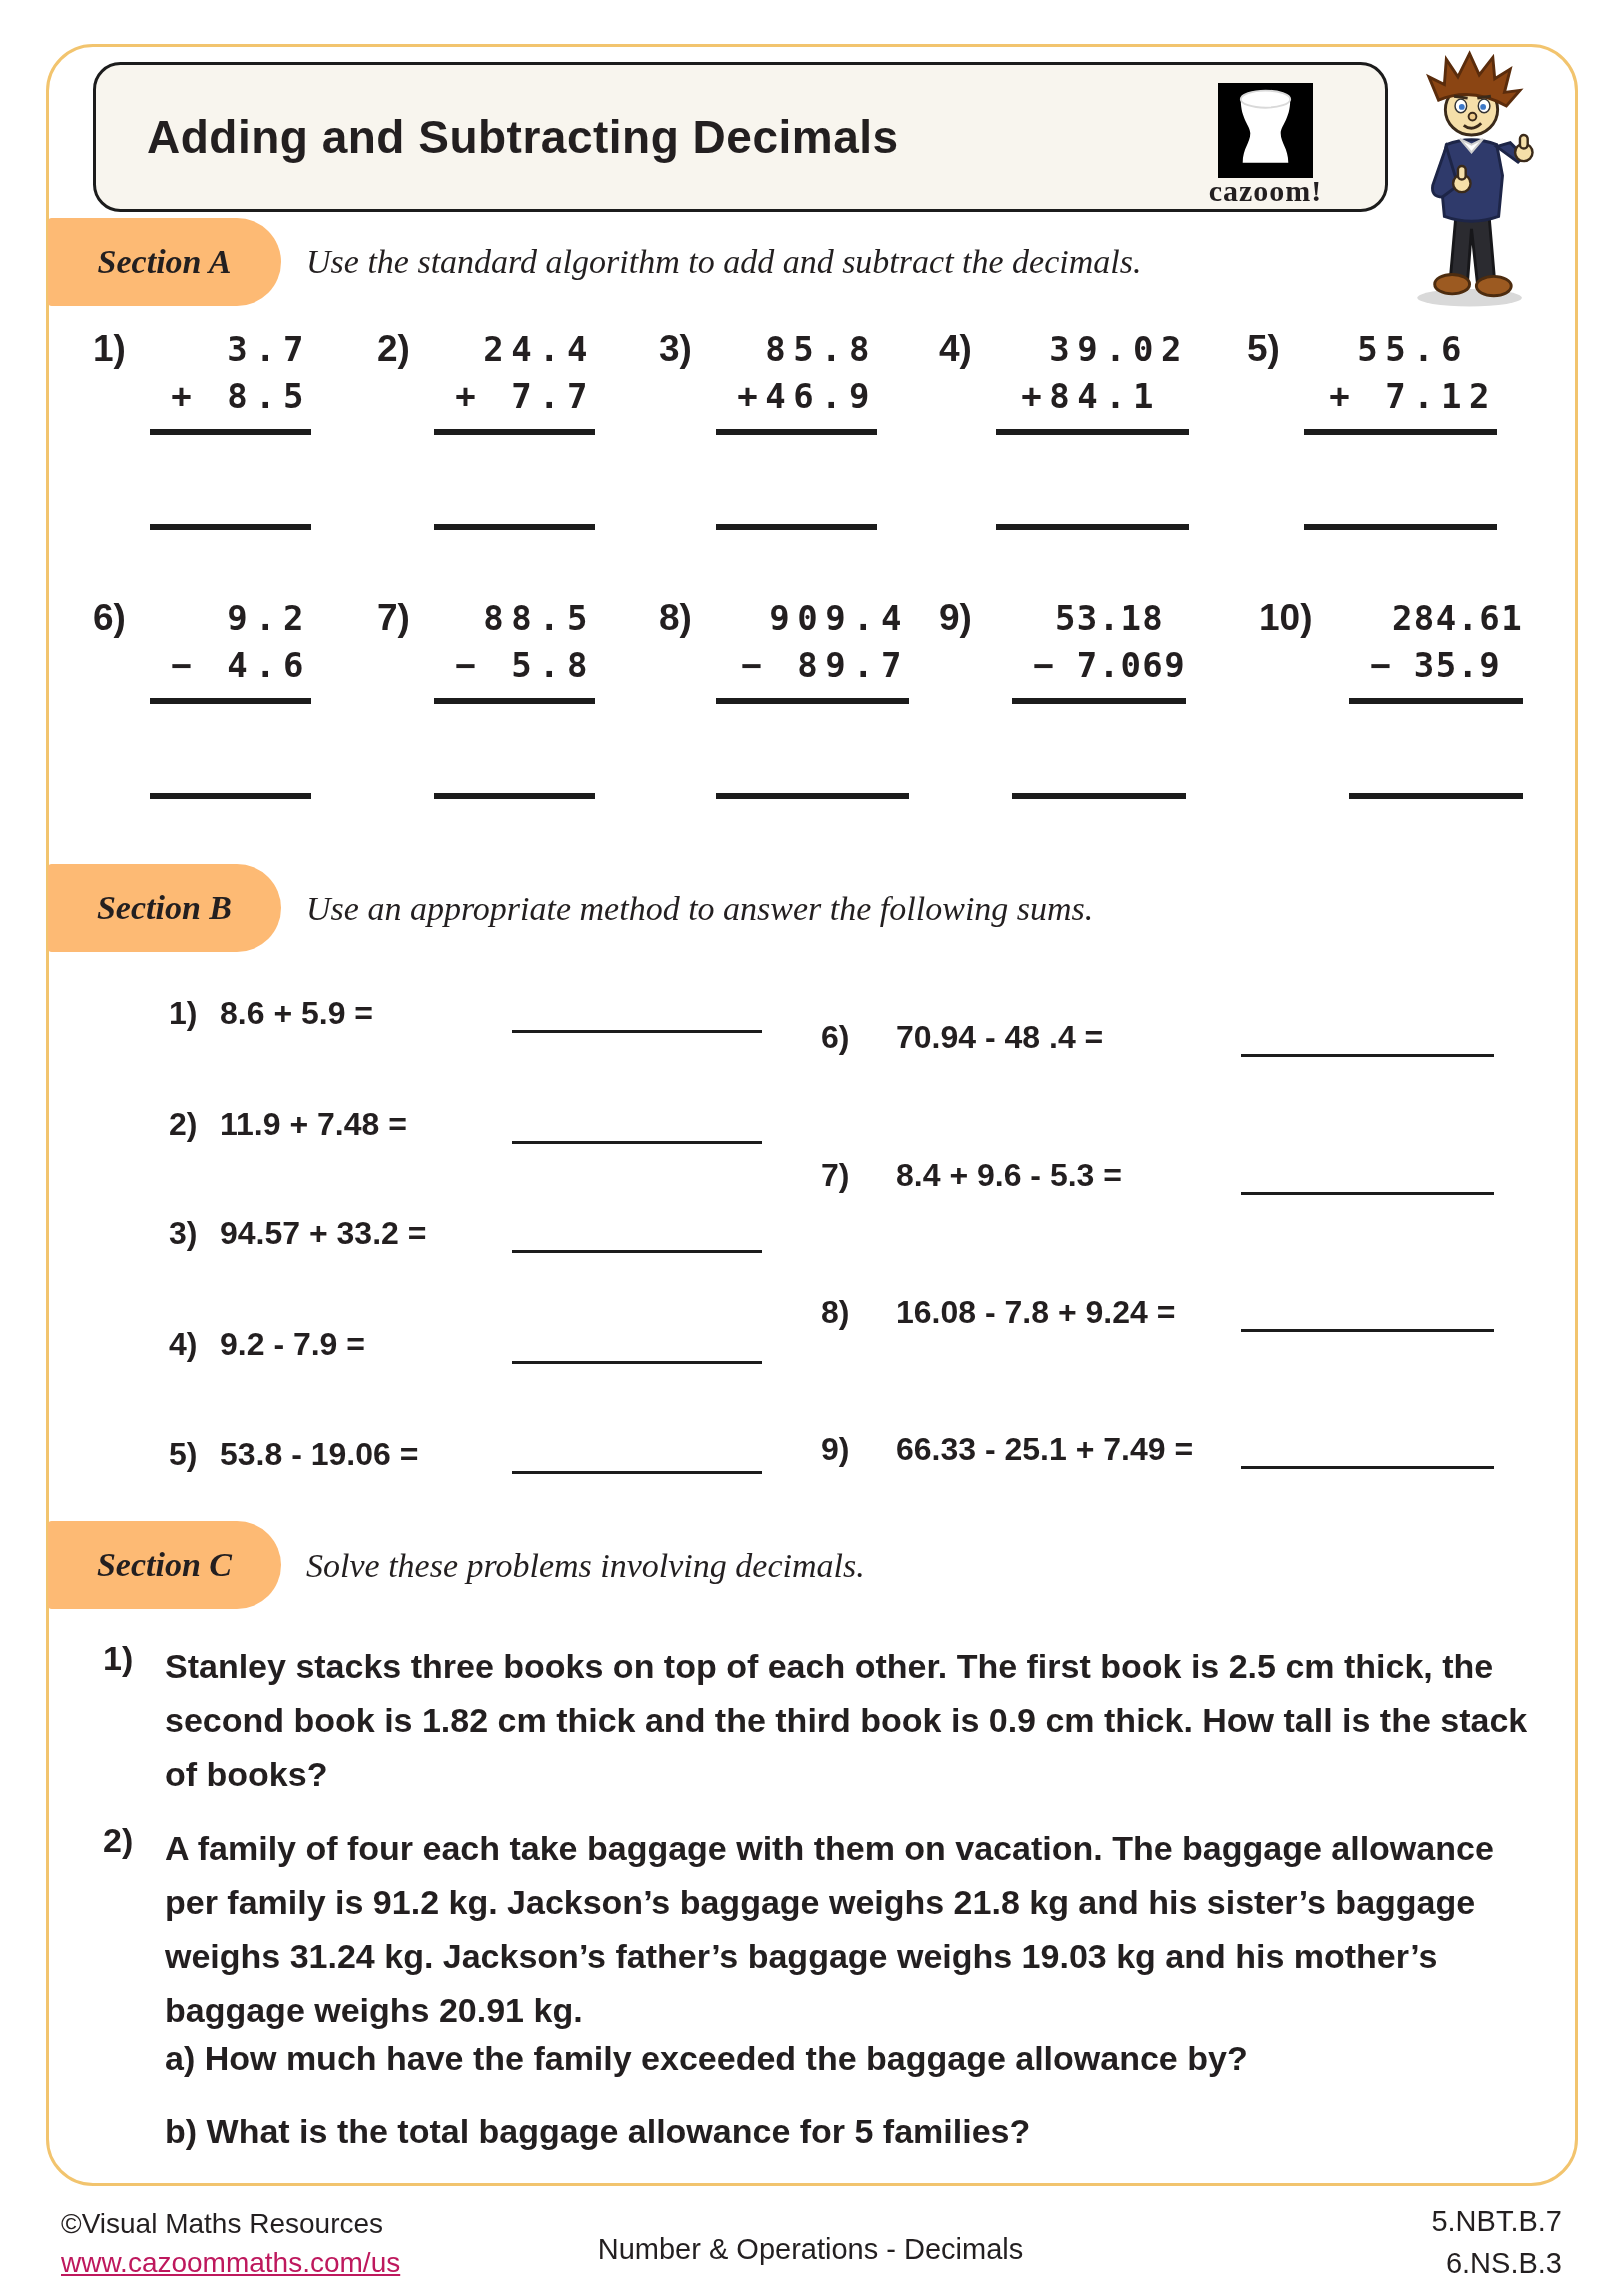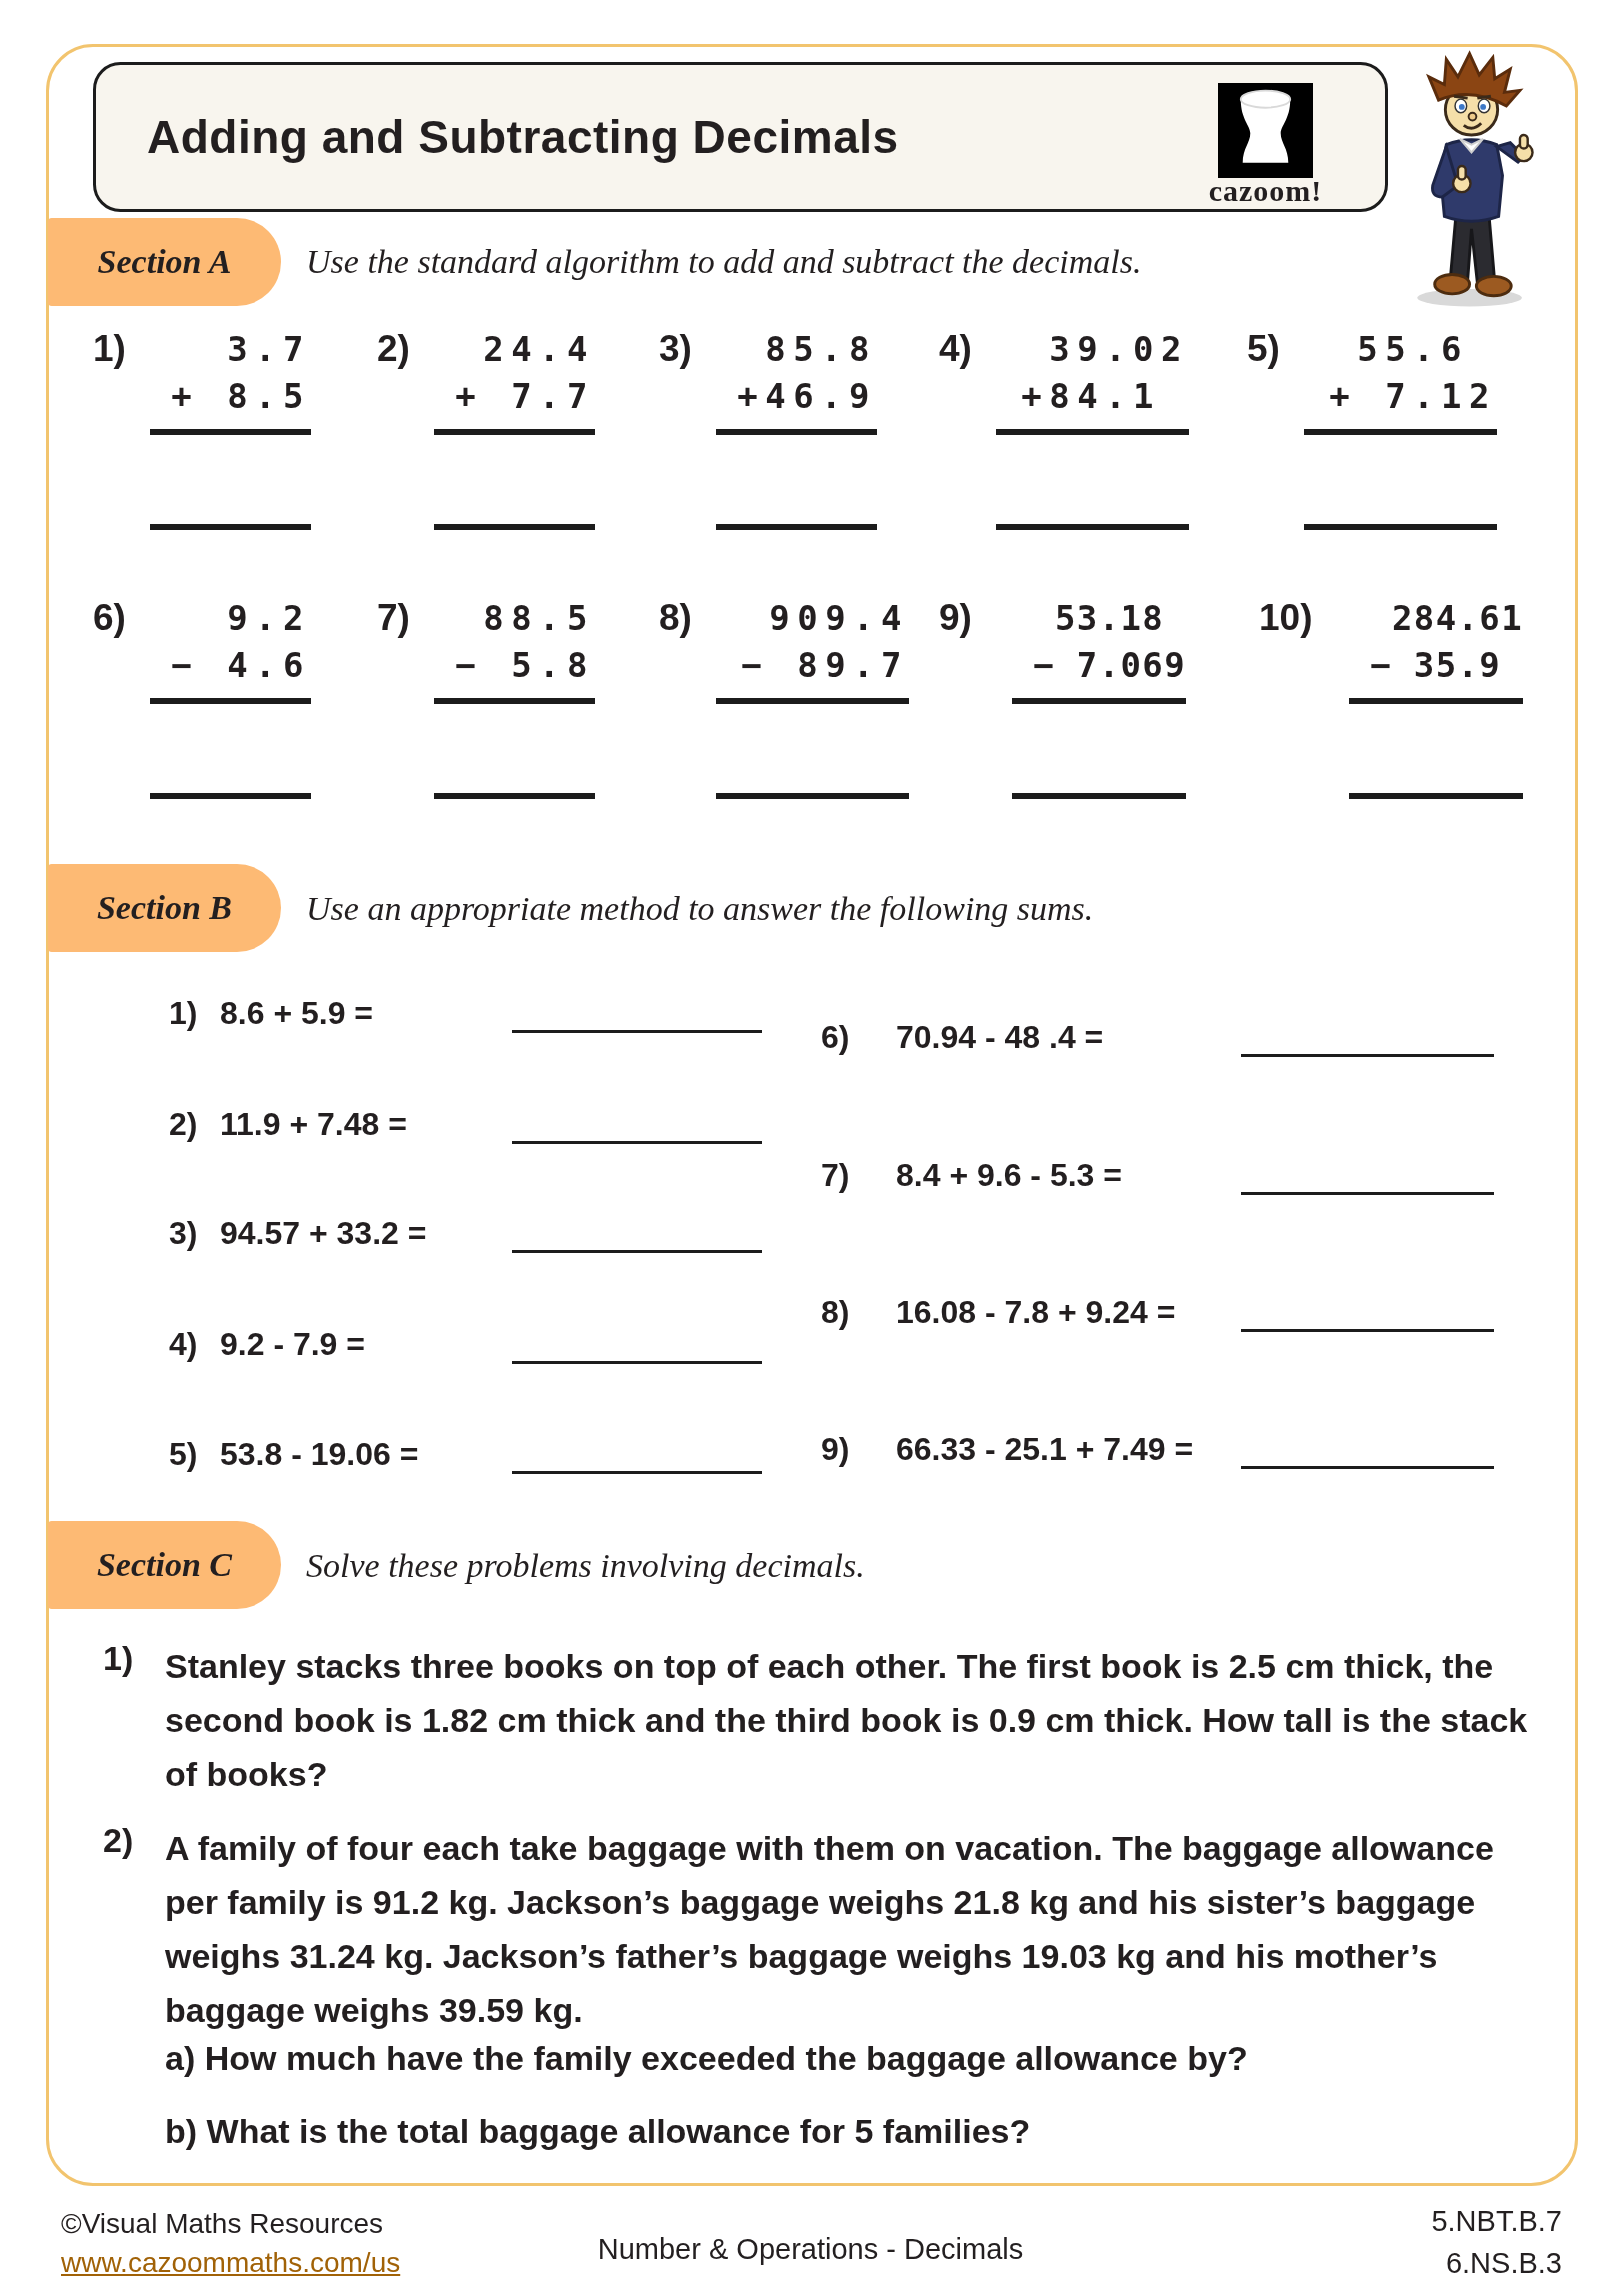--- a/index.html
+++ b/index.html
@@ -50,21 +50,21 @@
   .b-item.right .b-label{width:59px;}
   .b-item.right .b-expr{width:345px;margin-left:16px;}
   .b-item.right .b-line{width:253px;}
 
   
   .c-label{position:absolute;left:103px;font-size:34px;font-weight:bold;}
   .c-text{position:absolute;left:165px;font-size:34px;font-weight:bold;line-height:54px;}
 
   
   .foot{position:absolute;font-size:28px;}
-  .foot-link{color:#a16207;text-decoration:underline;}
+  .foot-link{color:#be185d;text-decoration:underline;}
   .foot-center{left:0;width:1621px;text-align:center;}
   .foot-right{right:59px;text-align:right;}
 </style>
 </head>
 <body>
 
 <div class="page">
 
   <div class="gold-frame"></div>
 
@@ -256,21 +256,21 @@
 
   <div class="sec-label" style="top:1521px;">
     <span>Section C</span>
   </div>
   <div class="sec-instr" style="top:1547px;">Solve these problems involving decimals.</div>
 
   <div class="c-label" style="top:1639px;">1)</div>
   <div class="c-text" style="top:1639px;width:1382px;">Stanley stacks three books on top of each other. The first book is 2.5 cm thick, the second book is 1.82 cm thick and the third book is 0.9 cm thick. How tall is the stack of books?</div>
 
   <div class="c-label" style="top:1821px;">2)</div>
-  <div class="c-text" style="top:1821px;width:1333px;">A family of four each take baggage with them on vacation. The baggage allowance per family is 91.2 kg. Jackson’s baggage weighs 21.8 kg and his sister’s baggage weighs 31.24 kg. Jackson’s father’s baggage weighs 19.03 kg and his mother’s baggage weighs 39.59 kg.</div>
+  <div class="c-text" style="top:1821px;width:1333px;">A family of four each take baggage with them on vacation. The baggage allowance per family is 91.2 kg. Jackson’s baggage weighs 21.8 kg and his sister’s baggage weighs 31.24 kg. Jackson’s father’s baggage weighs 19.03 kg and his mother’s baggage weighs 20.91 kg.</div>
   <div class="c-text" style="top:2031px;width:1382px;">a) How much have the family exceeded the baggage allowance by?</div>
   <div class="c-text" style="top:2104px;width:1382px;">b) What is the total baggage allowance for 5 families?</div>
 
   <div class="foot" style="left:61px;top:2208px;">©Visual Maths Resources</div>
   <div class="foot" style="left:61px;top:2247px;">
     <span class="foot-link">www.cazoommaths.com/us</span>
   </div>
   <div class="foot foot-center" style="top:2233px;font-size:29px;">Number &amp; Operations - Decimals</div>
   <div class="foot foot-right" style="top:2205px;font-size:29px;">5.NBT.B.7</div>
   <div class="foot foot-right" style="top:2247px;font-size:29px;">6.NS.B.3</div>

